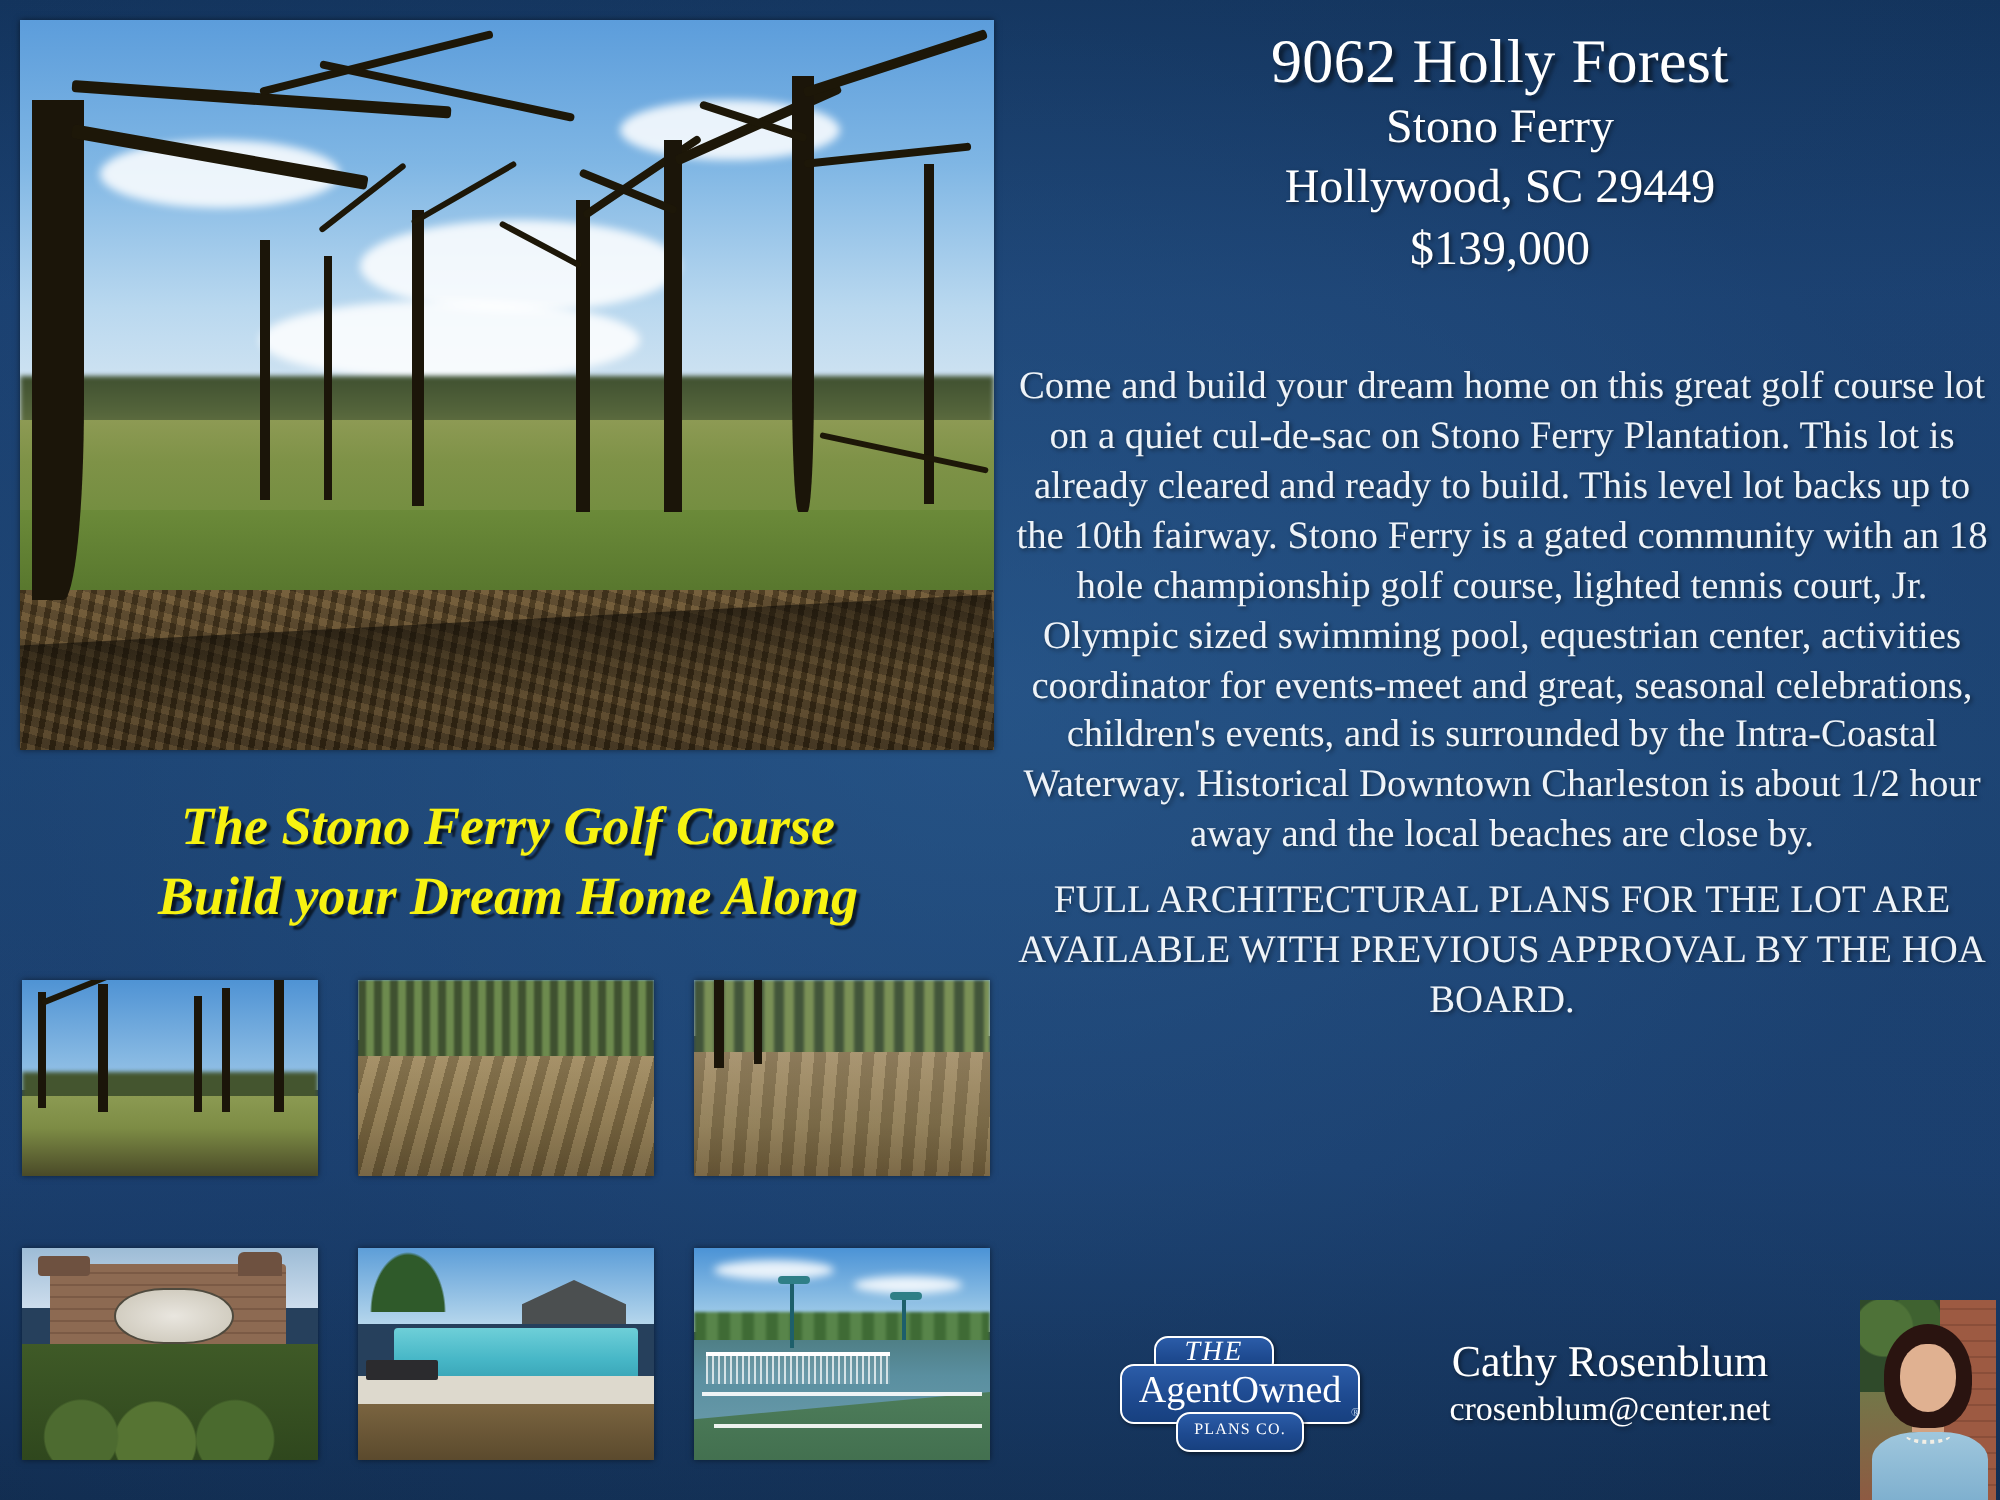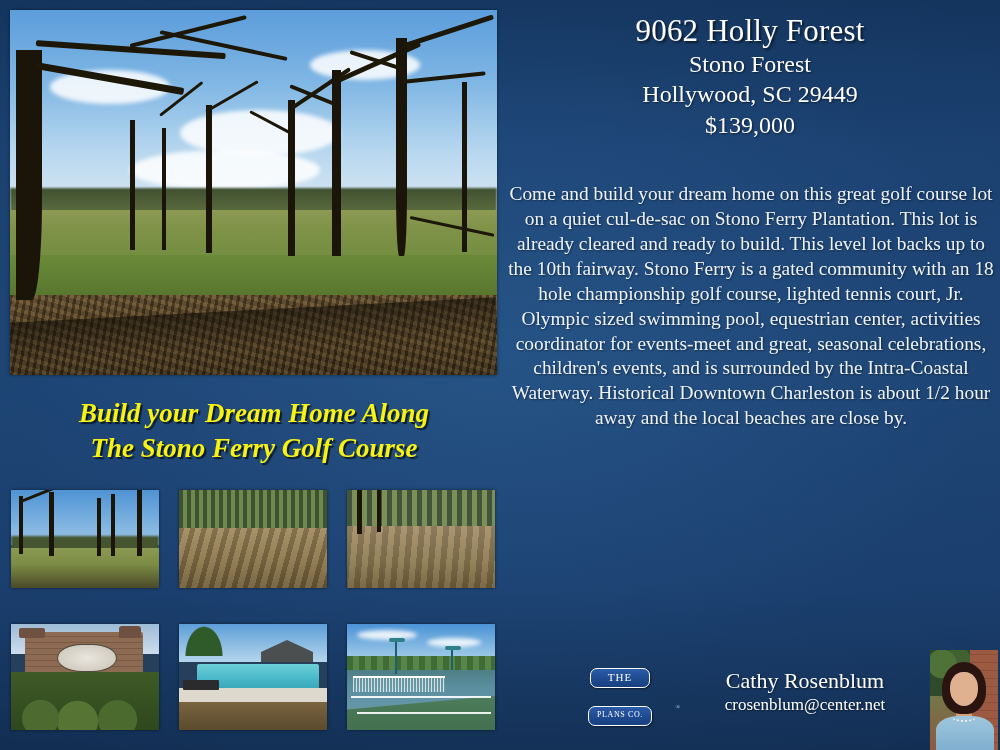--- a/index.html
+++ b/index.html
@@ -196,21 +196,21 @@
   #logo { position:absolute; left:560px; top:668px; width:118px; height:62px; }
   .lg-band {
     position:absolute;
     background: linear-gradient(180deg,#2b5ca8 0%, #1e4a90 55%, #17407f 100%);
     border: 1.5px solid #ffffff;
     border-radius: 7px;
     color:#ffffff;
     text-align:center;
     box-shadow: 1px 1px 2px rgba(0,0,0,0.5);
   }
-  #lg-the    { left:30px; top:0px;  width:58px; height:18px; line-height:16px; font-size:11px; letter-spacing:1px; }
+  #lg-the    { left:17px; top:0px;  width:58px; height:18px; line-height:16px; font-size:14px; letter-spacing:1px;font-style:italic; }
   #lg-main   { left:0px;  top:14px; width:118px; height:28px; line-height:26px; font-size:19px; }
   #lg-realty { left:28px; top:38px; width:62px; height:18px; line-height:16px; font-size:8px; letter-spacing:0.6px; }
   #lg-tm { position:absolute; right:-2px; top:36px; font-size:6px; color:#bcd2ea; }
 
   
   #agent-photo {
     position:absolute; left:930px; top:650px; width:68px; height:100px;
     overflow:hidden;
     background: linear-gradient(180deg,#3a5d35 0%, #6b7f4a 30%, #8e5a42 100%);
   }
@@ -285,22 +285,22 @@
     <div class="trunk" style="left:386px; top:28px; width:11px; height:218px; border-radius:0 0 30% 30%;"></div>
     <div class="branch" style="left:392px; top:34px; width:96px; height:5px; transform:rotate(-18deg);"></div>
     <div class="branch" style="left:340px; top:40px; width:56px; height:4px; transform:rotate(18deg);"></div>
     <div class="branch" style="left:392px; top:70px; width:84px; height:4px; transform:rotate(-6deg);"></div>
 
     <div class="trunk" style="left:452px; top:72px; width:5px; height:170px;"></div>
     <div class="branch" style="left:400px; top:206px; width:86px; height:3px; transform:rotate(12deg);"></div>
   </div>
 
   <div id="tagline">
+    <div>The Stono Ferry Golf Course</div>
     <div>Build your Dream Home Along</div>
-    <div>The Stono Ferry Golf Course</div>
   </div>
 
   <div class="photo thumb t1" style="left:11px; top:490px;">
     <div class="sky"></div>
     <div class="tl"></div>
     <div class="ground"></div>
     <div class="trunk" style="left:8px; top:6px; width:4px; height:58px;"></div>
     <div class="trunk" style="left:38px; top:2px; width:5px; height:64px;"></div>
     <div class="trunk" style="left:86px; top:8px; width:4px; height:58px;"></div>
     <div class="trunk" style="left:100px; top:4px; width:4px; height:62px;"></div>
@@ -352,31 +352,33 @@
     <div class="line" style="left:10px; top:88px; width:134px;"></div>
     <div class="net"></div>
     <div class="pole" style="left:48px; top:16px; height:34px;"></div>
     <div class="lamp" style="left:42px; top:14px;"></div>
     <div class="pole" style="left:104px; top:24px; height:22px;"></div>
     <div class="lamp" style="left:98px; top:22px;"></div>
   </div>
 
   <div id="headline">
     <div class="addr">9062 Holly Forest</div>
-    <div class="sub">Stono Forest</div>
+    <div class="sub">Stono Ferry</div>
     <div class="sub">Hollywood, SC 29449</div>
     <div class="sub">$139,000</div>
   </div>
 
   <div id="bodycopy">
     <p>Come and build your dream home on this great golf course lot on a quiet cul-de-sac on Stono Ferry Plantation. This lot is already cleared and ready to build. This level lot backs up to the 10th fairway. Stono Ferry is a gated community with an 18 hole championship golf course, lighted tennis court, Jr. Olympic sized swimming pool, equestrian center, activities coordinator for events-meet and great, seasonal celebrations, children's events, and is surrounded by the Intra-Coastal Waterway. Historical Downtown Charleston is about 1/2 hour away and the local beaches are close by.</p>
+    <p class="caps">FULL ARCHITECTURAL PLANS FOR THE LOT ARE AVAILABLE WITH PREVIOUS APPROVAL BY THE HOA BOARD.</p>
   </div>
 
   <div id="logo">
     <div class="lg-band" id="lg-the">THE</div>
+    <div class="lg-band" id="lg-main">AgentOwned</div>
     <div class="lg-band" id="lg-realty">PLANS CO.</div>
     <div id="lg-tm">®</div>
   </div>
 
   <div id="footer-agent">
     <div class="name">Cathy Rosenblum</div>
     <div class="email">crosenblum@center.net</div>
   </div>
 
   <div id="agent-photo">

